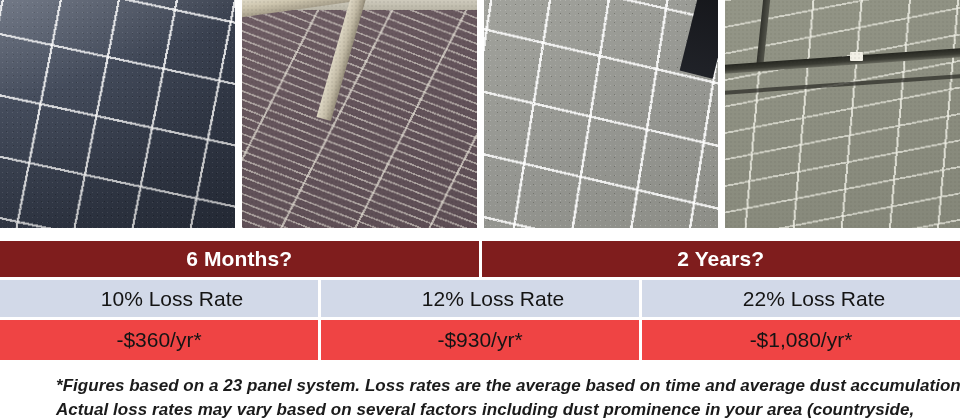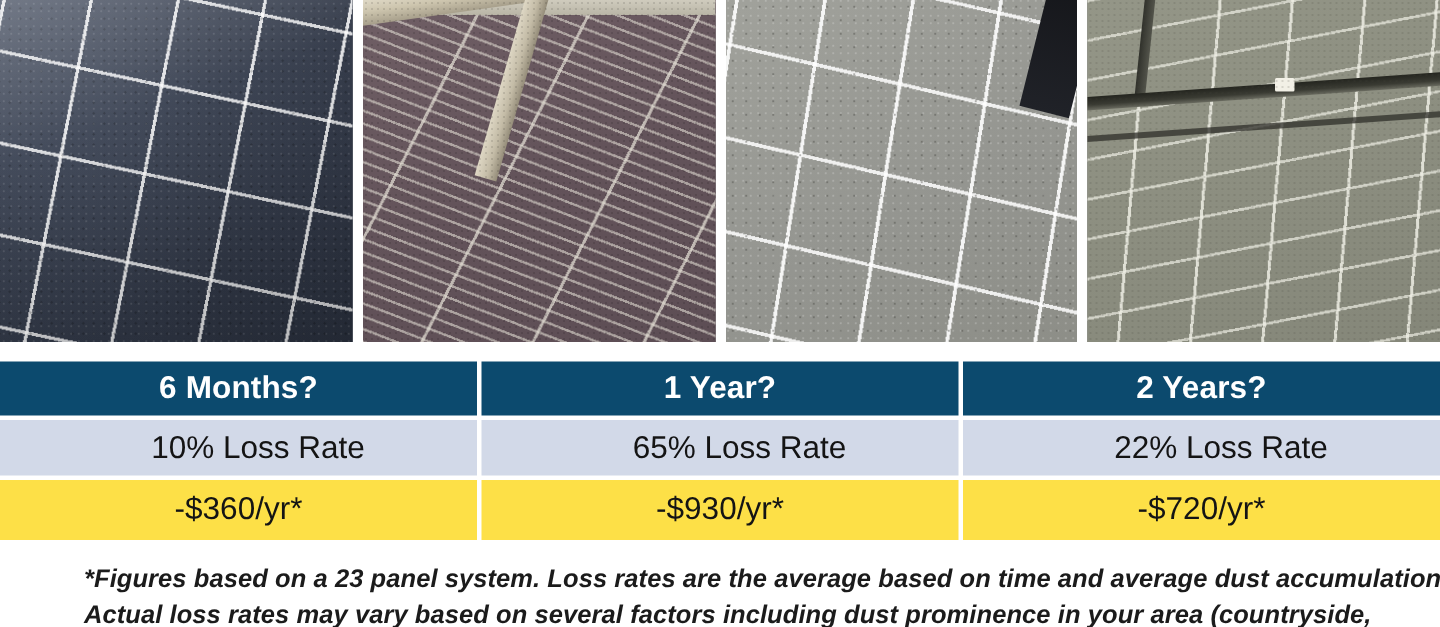--- a/index.html
+++ b/index.html
@@ -195,36 +195,36 @@
   .cell {
     flex: 1 1 0;
     display: flex;
     align-items: center;
     justify-content: center;
     text-align: center;
     box-sizing: border-box;
   }
   .row-header .cell {
     height: 36px;
-    background: #0c4a6e;
+    background: #7f1d1d;
     color: #ffffff;
     font-size: 21px;
     font-weight: bold;
     letter-spacing: .1px;
   }
   .row-rate .cell {
     height: 37px;
     background: #d2d9e8;
     color: #141414;
     font-size: 21px;
     padding-left: 26px;
   }
   .row-cost .cell {
     height: 40px;
-    background: #fde047;
+    background: #ef4444;
     color: #141414;
     font-size: 21px;
   }
 
   
   .footnote {
     position: absolute;
     left: 12px;
     top: 374px;
     width: 916px;
@@ -270,31 +270,30 @@
     <div class="clip"></div>
     <div class="speckle"></div>
   </div>
 
 </div>
 
 <div class="table">
 
   <div class="row row-header">
     <div class="cell">6 Months?</div>
-    <div class="cell">1 Year?</div>
     <div class="cell">2 Years?</div>
   </div>
 
   <div class="row row-rate">
     <div class="cell">10% Loss Rate</div>
-    <div class="cell">65% Loss Rate</div>
+    <div class="cell">12% Loss Rate</div>
     <div class="cell">22% Loss Rate</div>
   </div>
 
   <div class="row row-cost">
     <div class="cell">-$360/yr*</div>
     <div class="cell">-$930/yr*</div>
-    <div class="cell">-$720/yr*</div>
+    <div class="cell">-$1,080/yr*</div>
   </div>
 
 </div>
 
 <div class="footnote">*Figures based on a 23 panel system. Loss rates are  the average based on time and average dust  accumulation. Actual loss rates may vary based on several factors including dust prominence in your area (countryside, construction), angle of your panels, etc.</div>
 
 </body></html>

